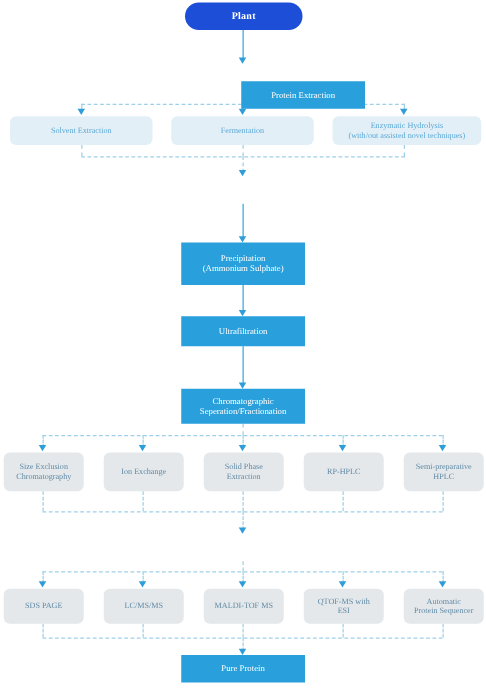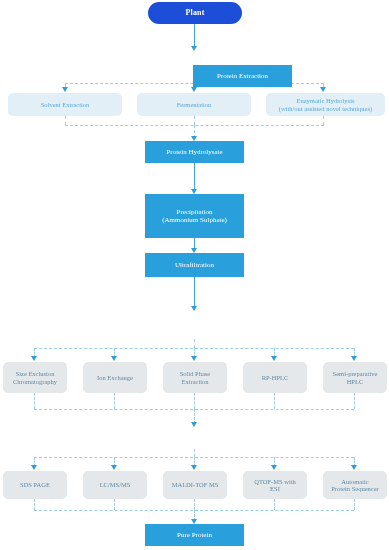--- a/index.html
+++ b/index.html
@@ -120,42 +120,43 @@
 (with/out assisted novel techniques)</span>
   </div>
 
   <div class="vline dash" style="left:65px;top:116px;height:9px;"></div>
   <div class="vline dash" style="left:194px;top:116px;height:9px;"></div>
   <div class="vline dash" style="left:323px;top:116px;height:9px;"></div>
   <div class="hline dash" style="left:65px;top:125px;width:259px;"></div>
   <div class="vline dash" style="left:194px;top:125px;height:13px;"></div>
   <div class="arrow" style="left:191px;top:136px;"></div>
 
-  <div class="node primary" style="left:145px;top:141px;width:99px;height:22px;">
-    <span>Protein Hydrolysate</span>
-  </div>
 
   <div class="vline" style="left:194px;top:163px;height:28px;"></div>
   <div class="arrow" style="left:191px;top:189px;"></div>
 
-  <div class="node primary" style="left:145px;top:194px;width:99px;height:44px;white-space:pre-line;">
+  <div class="node primary" style="left:145px;top:194px;width:99px;height:34px;white-space:pre-line;">
     <span>Precipitation
 (Ammonium Sulphate)</span>
   </div>
 
   <div class="vline" style="left:194px;top:222px;height:28px;"></div>
   <div class="arrow" style="left:191px;top:248px;"></div>
 
   <div class="node primary" style="left:145px;top:253px;width:99px;height:24px;">
     <span>Ultrafiltration</span>
   </div>
 
   <div class="vline" style="left:194px;top:277px;height:31px;"></div>
   <div class="arrow" style="left:191px;top:306px;"></div>
 
+  <div class="node primary" style="left:145px;top:311px;width:99px;height:28px;white-space:pre-line;">
+    <span>Chromatographic
+Seperation/Fractionation</span>
+  </div>
 
   <div class="vline dash" style="left:194px;top:339px;height:9px;"></div>
   <div class="hline dash" style="left:34px;top:348px;width:320px;"></div>
   <div class="vline dash" style="left:34px;top:348px;height:10px;"></div>
   <div class="vline dash" style="left:114px;top:348px;height:10px;"></div>
   <div class="vline dash" style="left:194px;top:348px;height:10px;"></div>
   <div class="vline dash" style="left:274px;top:348px;height:10px;"></div>
   <div class="vline dash" style="left:354px;top:348px;height:10px;"></div>
   <div class="arrow" style="left:31px;top:356px;"></div>
   <div class="arrow" style="left:111px;top:356px;"></div>

